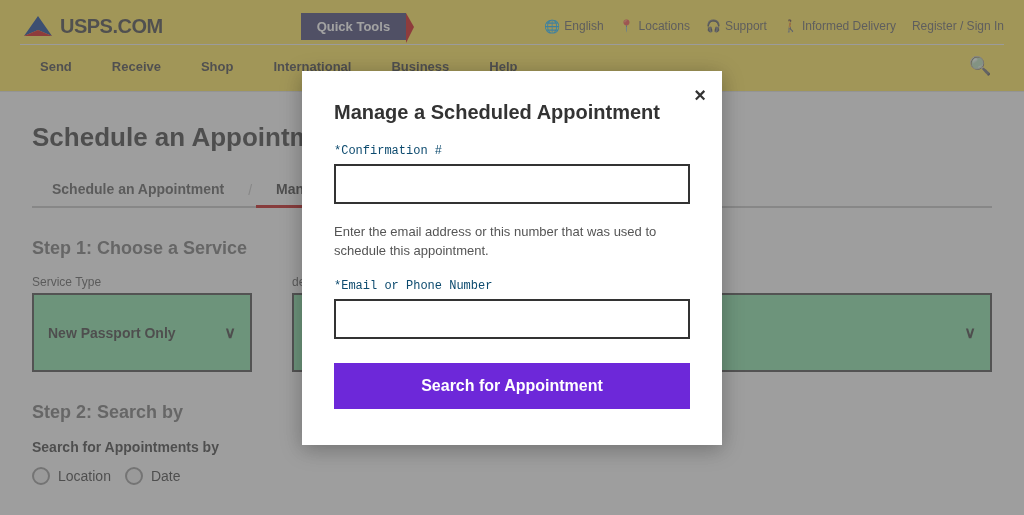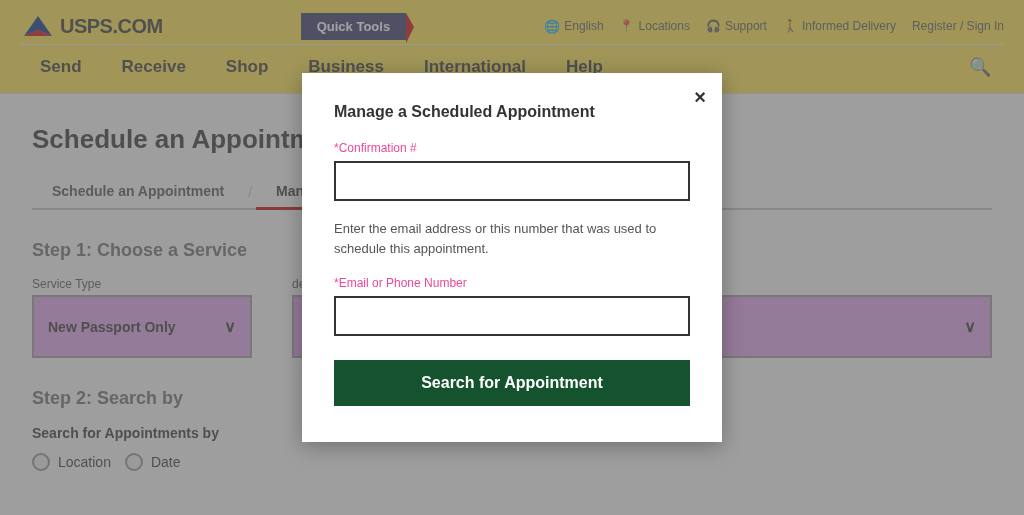--- a/index.html
+++ b/index.html
@@ -67,21 +67,21 @@
       text-decoration: none;
     }
     .nav-bar {
       display: flex;
       align-items: center;
       padding: 0;
       border-top: 1px solid #eee;
     }
     .nav-item {
       padding: 12px 20px;
-      font-size: 17px;
+      font-size: 13px;
       font-weight: 600;
       color: #333;
       cursor: pointer;
       text-decoration: none;
     }
     .nav-search {
       margin-left: auto;
       font-size: 18px;
       padding: 10px 12px;
       cursor: pointer;
@@ -148,26 +148,26 @@
     .form-label {
       font-size: 12px;
       color: #555;
       margin-bottom: 4px;
       display: block;
     }
     .service-type-select {
       display: flex;
       align-items: center;
       justify-content: space-between;
-      border: 2px solid #a3a3a3;
-      padding: 20px 14px;
+      border: 2px solid #404040;
+      padding: 28px 14px;
       width: 220px;
       font-size: 14px;
       font-weight: 600;
-      background: #f0abfc;
+      background: #86efac;
       cursor: pointer;
     }
     .step2-section {
       margin-top: 30px;
     }
     .radio-group {
       display: flex;
       flex-direction: row;
       gap: 14px;
       margin-top: 12px;
@@ -213,48 +213,49 @@
       right: 16px;
       font-size: 20px;
       cursor: pointer;
       color: #333;
       background: none;
       border: none;
       font-weight: bold;
       line-height: 1;
     }
     .modal-title {
-      font-size: 16px;
+      font-size: 20px;
       font-weight: bold;
       color: #333;
       margin-bottom: 20px;
     }
     .modal-field-label {
       font-size: 12px;
-      color: #ec4899;
+      color: #0c4a6e;
       margin-bottom: 6px;
       display: block;
+      font-family: Liberation Mono, monospace;
     }
     .modal-input {
       width: 100%;
       border: 2px solid #333;
       padding: 10px 12px;
       font-size: 14px;
       outline: none;
       margin-bottom: 18px;
     }
     .modal-description {
       font-size: 13px;
       color: #555;
       margin-bottom: 18px;
       line-height: 1.5;
     }
     .modal-search-btn {
       width: 100%;
-      background: #14532d;
+      background: #6d28d9;
       color: #fff;
       border: none;
       padding: 14px;
       font-size: 16px;
       font-weight: bold;
       cursor: pointer;
       margin-top: 6px;
     }
   </style>
 </head>
@@ -290,22 +291,22 @@
       </a>
       <a class="top-link-item">
         <span>Register / Sign In</span>
       </a>
     </div>
   </div>
   <nav class="nav-bar">
     <a class="nav-item">Send</a>
     <a class="nav-item">Receive</a>
     <a class="nav-item">Shop</a>
+    <a class="nav-item">International</a>
     <a class="nav-item">Business</a>
-    <a class="nav-item">International</a>
     <a class="nav-item">Help</a>
     <span class="nav-search">🔍</span>
   </nav>
 </header>
 
 <div class="page-content" style="filter: brightness(0.92);">
   <h1 class="page-title">Schedule an Appointment</h1>
 
   <div class="tabs-bar">
     <a class="tab-item">Schedule an Appointment</a>

